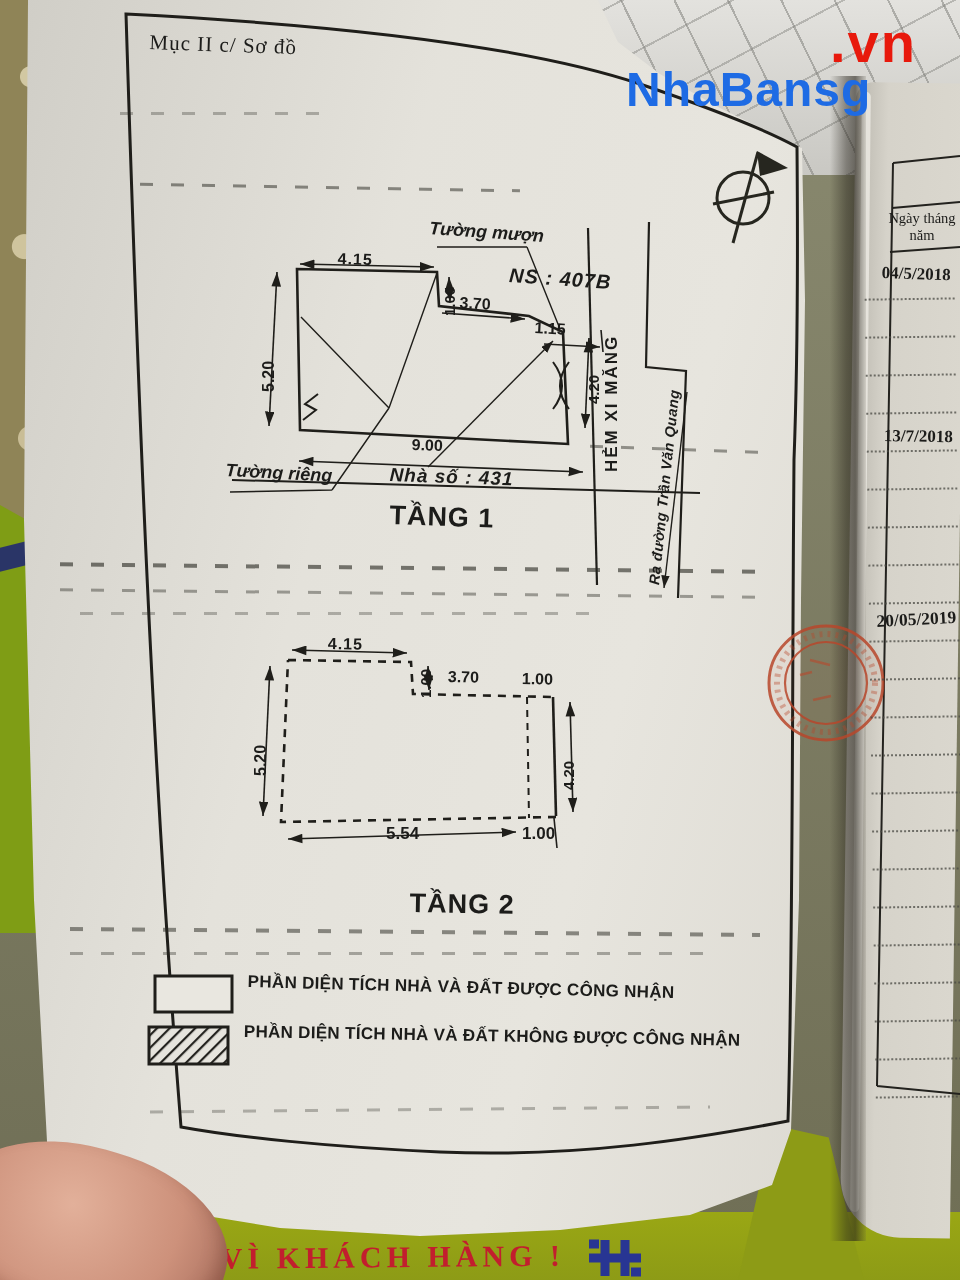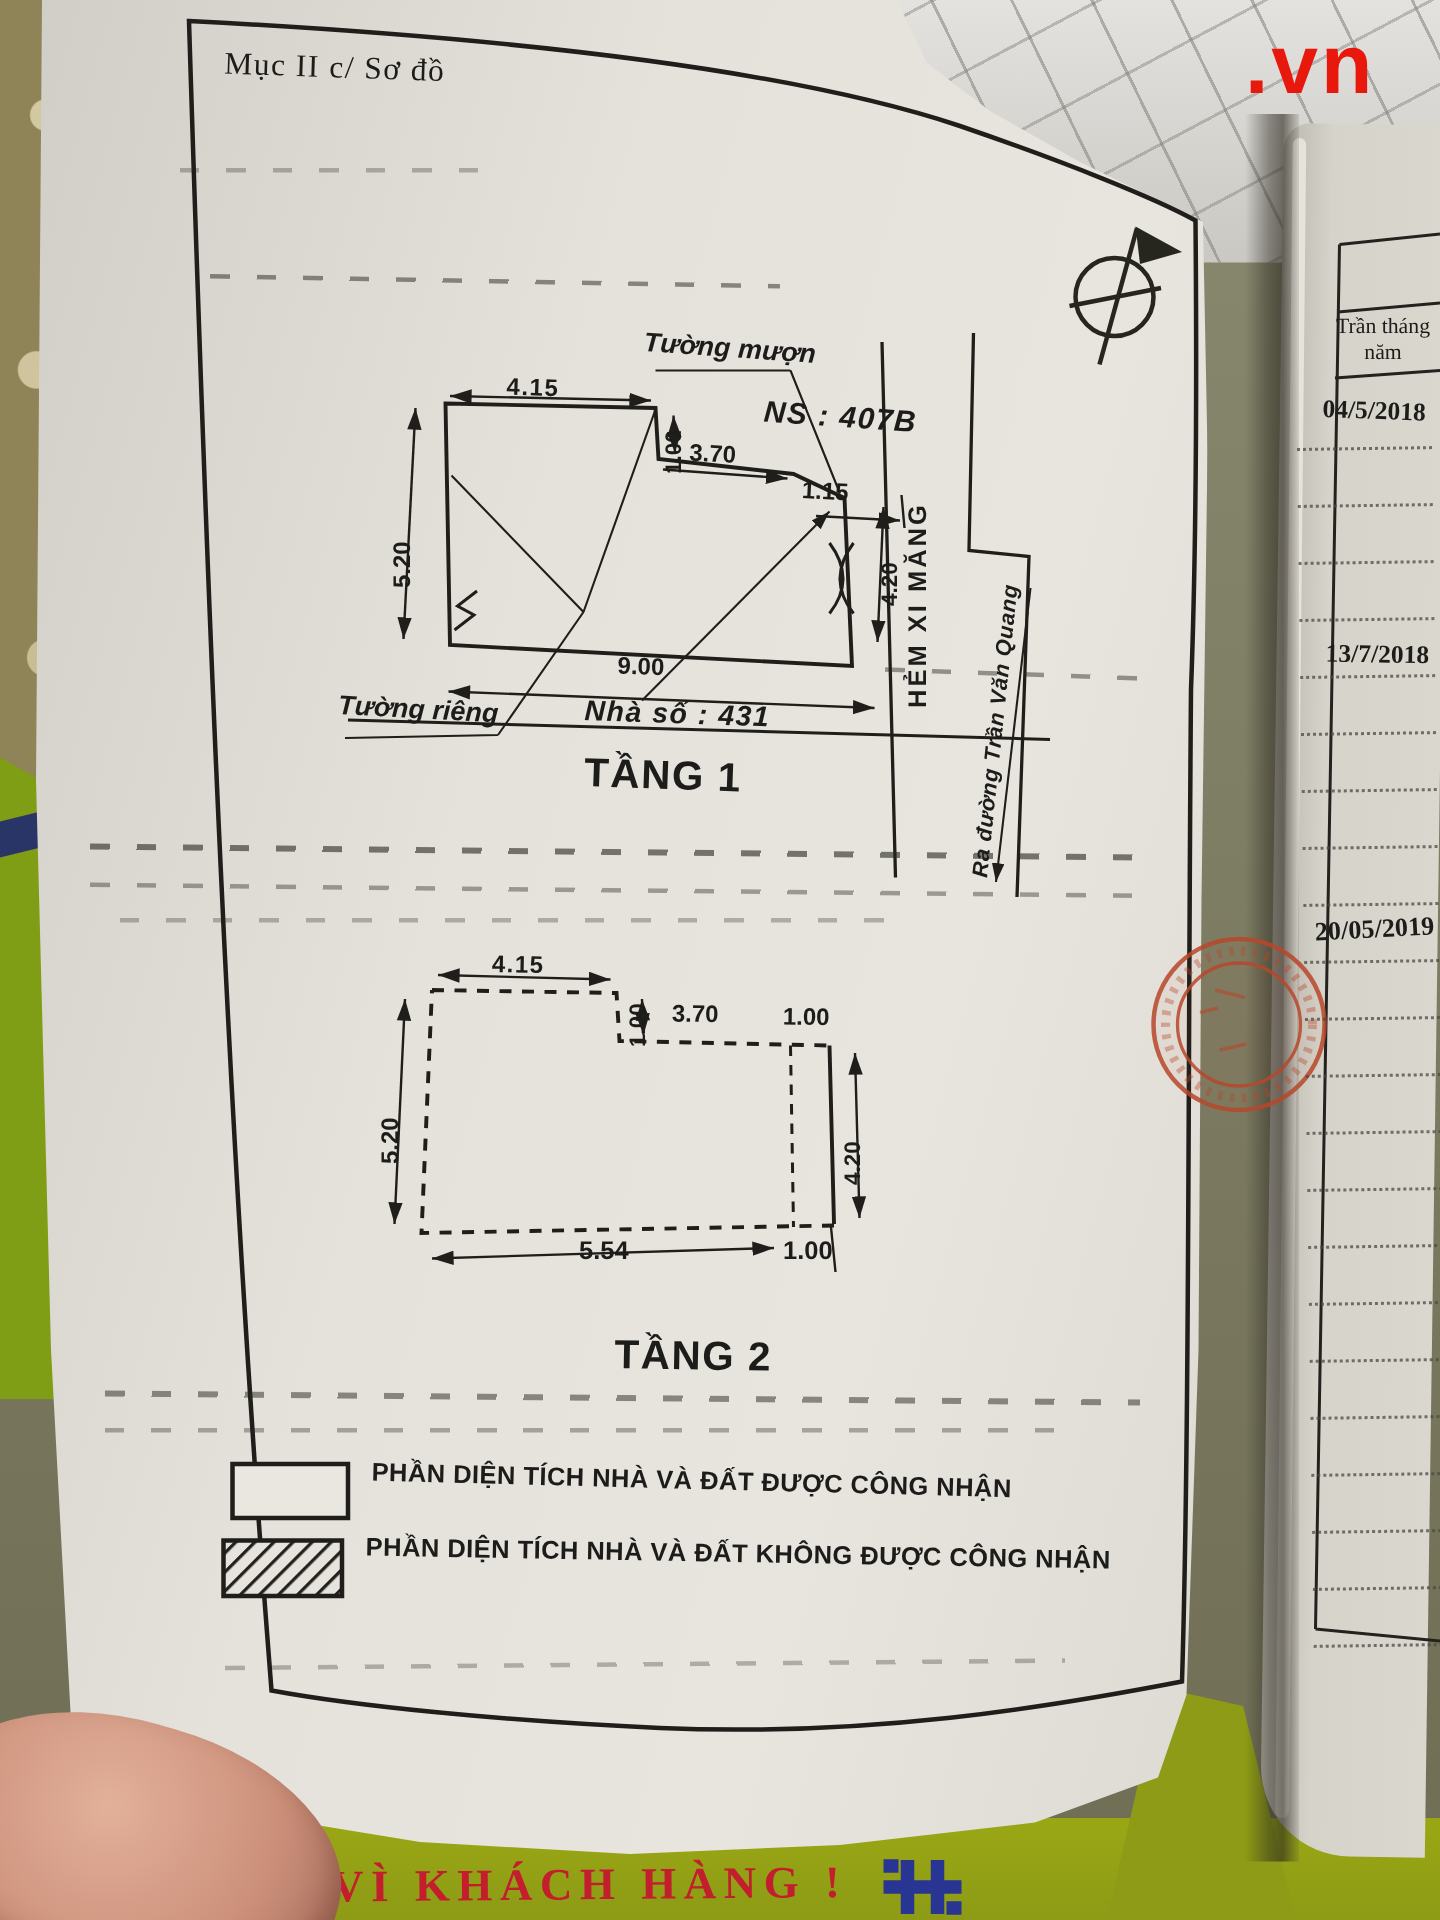--- a/index.html
+++ b/index.html
@@ -198,20 +198,21 @@
       <div class="dotrow"></div>
       <div class="dotrow"></div>
       <div class="dotrow"></div>
       <div class="dotrow"></div>
       <div class="dotrow"></div>
     </div>
 
   <span class="t serif" style="left:150px;top:30px;font-size:21px;letter-spacing:1px;transform:rotate(2deg);">Mục II c/ Sơ đồ</span>
 
   <span class="t b" style="left:830px;top:10px;font-size:56px;color:#e8190c;letter-spacing:2px;">.vn</span>
+  <span class="t b" style="left:626px;top:62px;font-size:48px;color:#1e6be4;letter-spacing:1px;">NhaBansg</span>
 
   <span class="t b i" style="left:430px;top:218px;font-size:18px;transform:rotate(4deg);">Tường mượn</span>
   <span class="t b i" style="left:510px;top:264px;font-size:20px;letter-spacing:1px;transform:rotate(4deg);">NS : 407B</span>
   <span class="t b" style="left:338px;top:250px;font-size:16px;letter-spacing:1px;transform:rotate(2deg);">4.15</span>
   <span class="t b" style="left:441px;top:316px;font-size:15px;transform:rotate(-90deg);">1.00</span>
   <span class="t b" style="left:460px;top:294px;font-size:16px;transform:rotate(3deg);">3.70</span>
   <span class="t b" style="left:535px;top:319px;font-size:16px;transform:rotate(3deg);">1.15</span>
   <span class="t b" style="left:260px;top:392px;font-size:16px;transform:rotate(-90deg);">5.20</span>
   <span class="t b" style="left:585px;top:404px;font-size:15px;transform:rotate(-90deg);">4.20</span>
   <span class="t b" style="left:412px;top:436px;font-size:16px;transform:rotate(2deg);">9.00</span>
@@ -227,19 +228,19 @@
   <span class="t b" style="left:522px;top:670px;font-size:16px;transform:rotate(1deg);">1.00</span>
   <span class="t b" style="left:252px;top:776px;font-size:16px;transform:rotate(-90deg);">5.20</span>
   <span class="t b" style="left:560px;top:790px;font-size:15px;transform:rotate(-90deg);">4.20</span>
   <span class="t b" style="left:386px;top:824px;font-size:17px;">5.54</span>
   <span class="t b" style="left:522px;top:824px;font-size:17px;">1.00</span>
   <span class="t" style="left:410px;top:888px;font-size:27px;font-weight:900;letter-spacing:1px;transform:rotate(1deg);">TẦNG 2</span>
 
   <span class="t b" style="left:248px;top:972px;font-size:17px;letter-spacing:.3px;transform:rotate(1.5deg);">PHẦN DIỆN TÍCH NHÀ VÀ ĐẤT ĐƯỢC CÔNG NHẬN</span>
   <span class="t b" style="left:244px;top:1022px;font-size:17px;letter-spacing:.3px;transform:rotate(1deg);">PHẦN DIỆN TÍCH NHÀ VÀ ĐẤT KHÔNG ĐƯỢC CÔNG NHẬN</span>
 
-  <span class="t serif wrap" style="left:886px;top:210px;width:72px;font-size:14.5px;">Trần tháng năm</span>
+  <span class="t serif wrap" style="left:886px;top:210px;width:72px;font-size:14.5px;">Ngày tháng năm</span>
   <span class="t serif b" style="left:882px;top:263px;font-size:17px;transform:rotate(2deg);">04/5/2018</span>
   <span class="t serif b" style="left:884px;top:426px;font-size:17px;transform:rotate(1deg);">13/7/2018</span>
   <span class="t serif b" style="left:876px;top:611px;font-size:17.5px;transform:rotate(-3deg);">20/05/2019</span>
 
   <div class="abs finger"></div>
 </div>
 
 </body></html>

